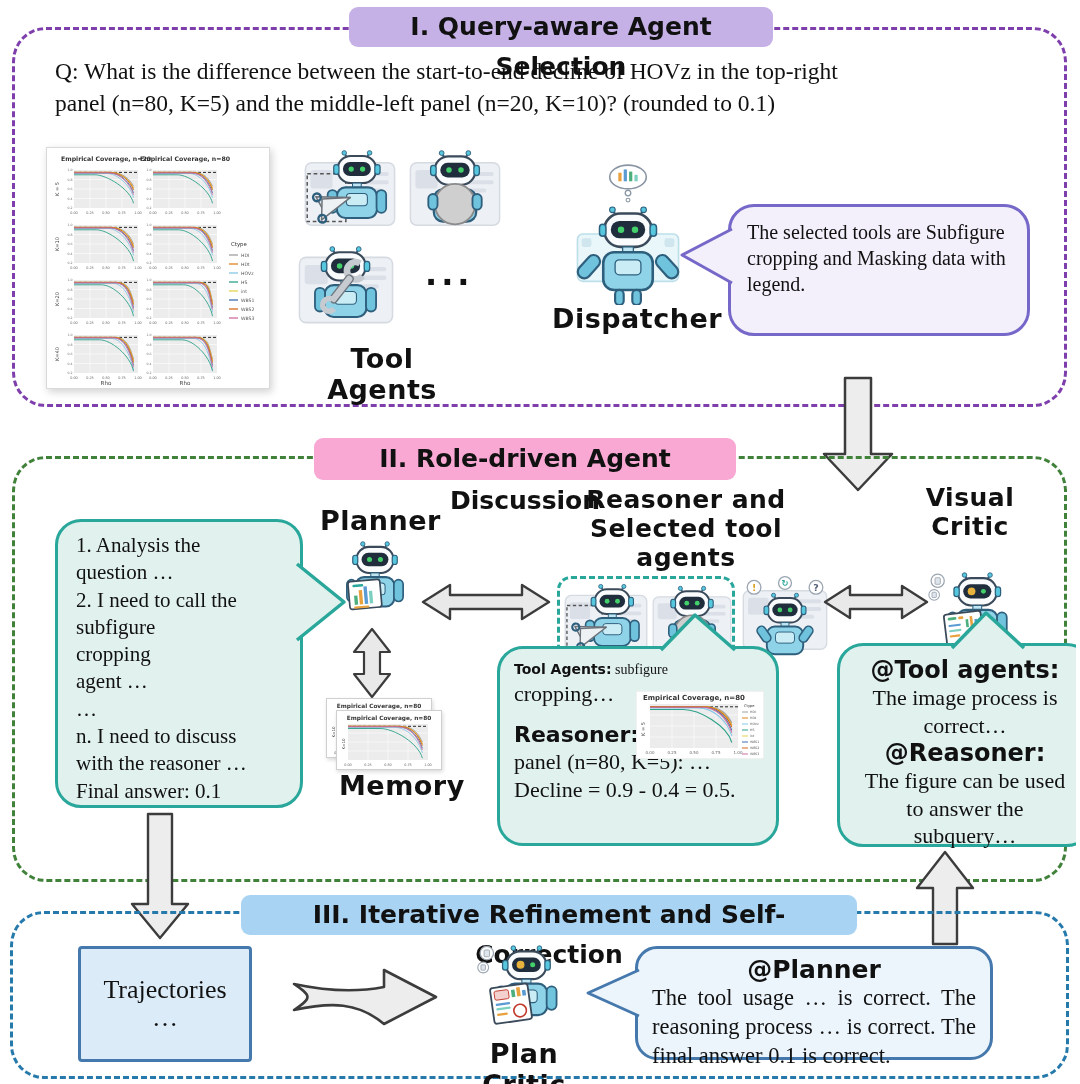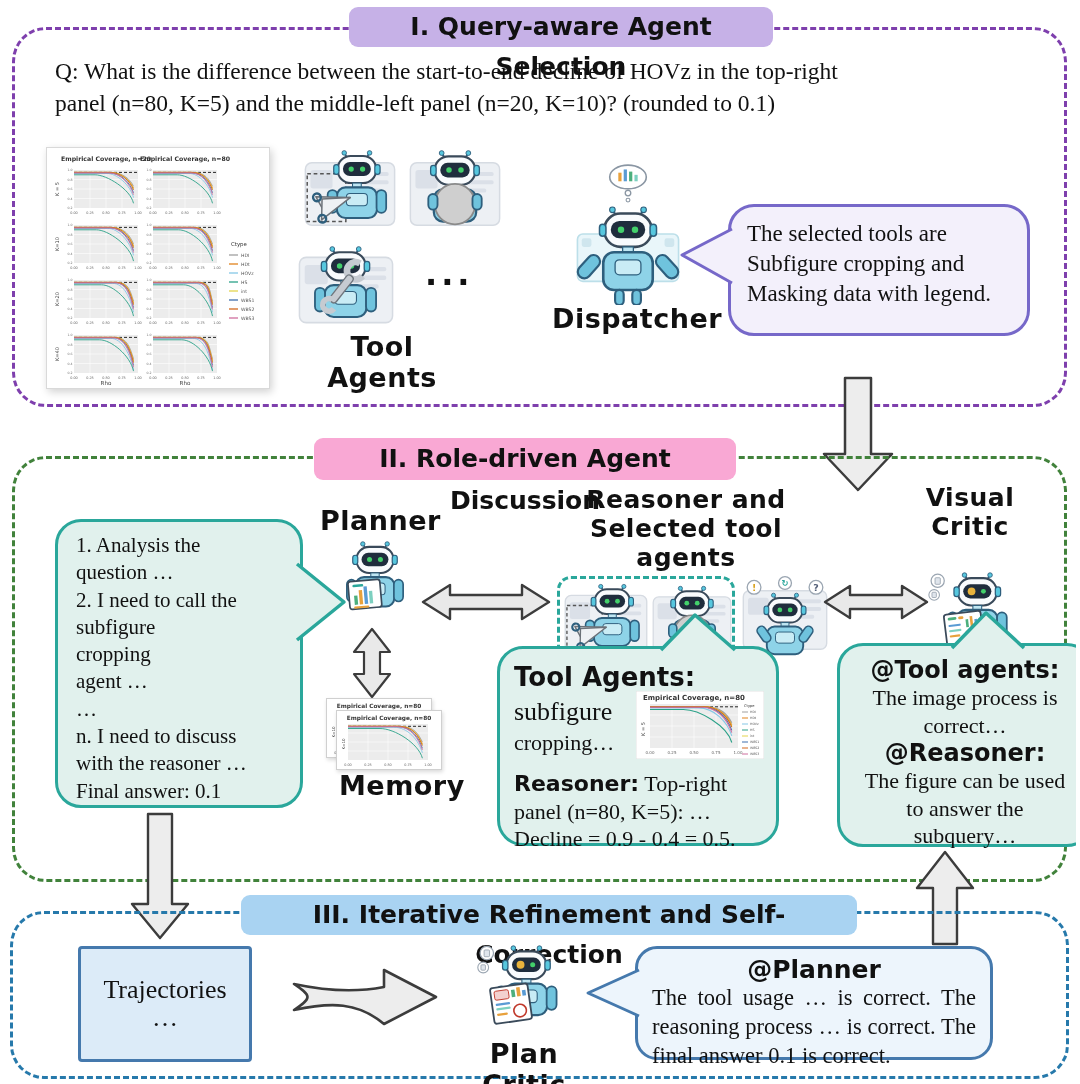--- a/index.html
+++ b/index.html
@@ -359,21 +359,21 @@
           <rect x="72.5" y="46" width="11" height="26" rx="5.5" fill="#6fc3dd" stroke="#2e5f7d" stroke-width="2"></rect>
         </g>
         <g transform="translate(60,30) rotate(38)">
           <circle cx="0" cy="0" r="9" fill="none" stroke="#c6cbd1" stroke-width="7" stroke-dasharray="41 16"></circle>
           <rect x="-4" y="7" width="8" height="34" rx="3.5" fill="#c6cbd1" stroke="#70767d" stroke-width="1.4"></rect>
           <circle cx="0" cy="45" r="6.5" fill="none" stroke="#c6cbd1" stroke-width="6" stroke-dasharray="29 13"></circle>
         </g>
       </svg>
     </div>
   <div class="abs comic" style="left:425px;top:255px;font-size:32px;letter-spacing:4px;">...</div>
-  <div class="abs label" style="left:298px;top:331px;width:168px;font-size:27px;">Tool Agents</div>
+  <div class="abs label" style="left:298px;top:343px;width:168px;font-size:27px;">Tool Agents</div>
 
   <div class="abs" style="left:572px;top:163px;width:112px;height:142px;">
       <svg width="100%" height="100%" viewBox="0 0 100 132" preserveAspectRatio="xMidYMid meet">
         <ellipse cx="50" cy="13" rx="17" ry="11" fill="#fff" stroke="#8a96a3" stroke-width="1.5"></ellipse>
         <rect x="41" y="9" width="3" height="8" fill="#e8a13c"></rect>
         <rect x="46" y="6" width="3" height="11" fill="#5a9bd4"></rect>
         <rect x="51" y="8" width="3" height="9" fill="#4caf7d"></rect>
         <rect x="56" y="11" width="3" height="6" fill="#7dd0c0"></rect>
         <circle cx="50" cy="28" r="2.6" fill="#fff" stroke="#8a96a3" stroke-width="1.2"></circle>
         <circle cx="50" cy="34.5" r="1.8" fill="#fff" stroke="#8a96a3" stroke-width="1"></circle>
@@ -399,21 +399,21 @@
           <rect x="8" y="44" width="12" height="25" rx="6" fill="#6fc3dd" stroke="#2e5f7d" stroke-width="2" transform="rotate(42 14 56)"></rect>
           <rect x="80" y="44" width="12" height="25" rx="6" fill="#6fc3dd" stroke="#2e5f7d" stroke-width="2" transform="rotate(-42 86 56)"></rect>
           <rect x="38" y="78" width="8" height="14" rx="4" fill="#6fc3dd" stroke="#2e5f7d" stroke-width="2"></rect>
           <rect x="54" y="78" width="8" height="14" rx="4" fill="#6fc3dd" stroke="#2e5f7d" stroke-width="2"></rect>
         </g>
       </svg>
     </div>
   <div class="abs label" style="left:552px;top:303px;width:155px;font-size:27px;">Dispatcher</div>
 
   <div class="abs bubble purple-bubble" style="left:728px;top:204px;width:302px;height:132px;padding:12px 16px;">
-    <div class="serif" style="font-size:23px;line-height:1.3;">The selected tools are Subfigure cropping and Masking data with legend.</div>
+    <div class="serif" style="font-size:20px;line-height:1.3;">The selected tools are Subfigure cropping and Masking data with legend.</div>
   </div>
   <svg class="tail" style="left:676px;top:224px;" width="60" height="64">
     <path d="M56 5 L6 31 L56 59" fill="#f3f0fb" stroke="#7668c9" stroke-width="3" stroke-linejoin="round"></path>
   </svg>
 
   <svg class="abs" style="left:820px;top:376px;" width="76" height="118">
     <polygon points="25,2 51,2 51,78 72,78 38,114 4,78 25,78" fill="#ededed" stroke="#3c3c3c" stroke-width="2.5" stroke-linejoin="round"></polygon>
   </svg>
 
   <div class="abs sec-border b2" style="left:12px;top:456px;width:1049px;height:420px;"></div>
@@ -667,21 +667,21 @@
         <text x="31" y="55" font-size="3.4" text-anchor="middle" fill="#666">0.25</text>
         <text x="51" y="55" font-size="3.4" text-anchor="middle" fill="#666">0.50</text>
         <text x="71" y="55" font-size="3.4" text-anchor="middle" fill="#666">0.75</text>
         <text x="91" y="55" font-size="3.4" text-anchor="middle" fill="#666">1.00</text>
       </svg>
   </div>
   <div class="abs label" style="left:326px;top:770px;width:114px;font-size:27px;margin-left:13px;">Memory</div>
 
   <div class="abs bubble teal-bubble" style="left:497px;top:646px;width:282px;height:200px;padding:12px 14px;">
     <div style="position:relative;height:100%;">
-      <div style="font-size:26px;line-height:1.25;">
+      <div style="font-size:14px;line-height:1.25;">
         <span class="comic">Tool Agents:</span><span class="serif"> subfigure</span>
       </div>
       <div class="serif" style="font-size:22px;margin-top:2px;">cropping…</div>
       <svg id="bubbleChart" style="position:absolute;right:-2px;top:30px;" width="128" height="68" viewBox="0 0 128 68">
           <rect x="0" y="0" width="128" height="68" fill="#fff" stroke="#ddd" stroke-width="0.8"></rect>
           <text x="58" y="9" font-size="7" font-weight="bold" text-anchor="middle" fill="#333">Empirical Coverage, n=80</text>
           <text transform="rotate(-90 7 38)" x="7" y="40" font-size="5" text-anchor="middle" fill="#444">K = 5</text>
           <rect x="14" y="13" width="88" height="44" fill="#ececec"></rect>
           <line x1="36" y1="13" x2="36" y2="57" stroke="#fff" stroke-width="0.6"></line>
           <line x1="58" y1="13" x2="58" y2="57" stroke="#fff" stroke-width="0.6"></line>

